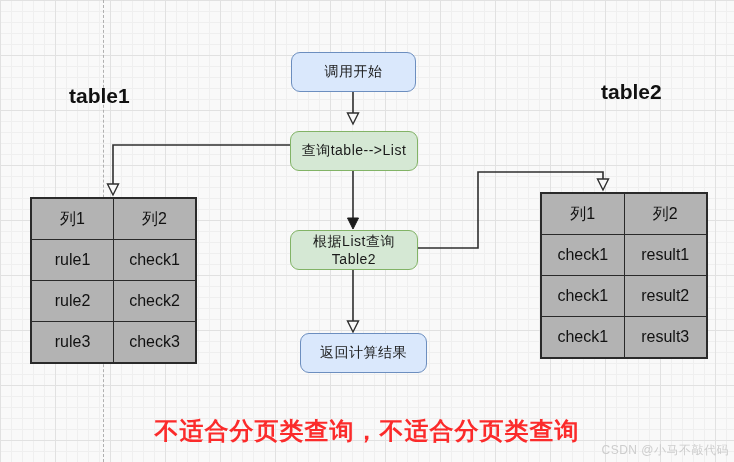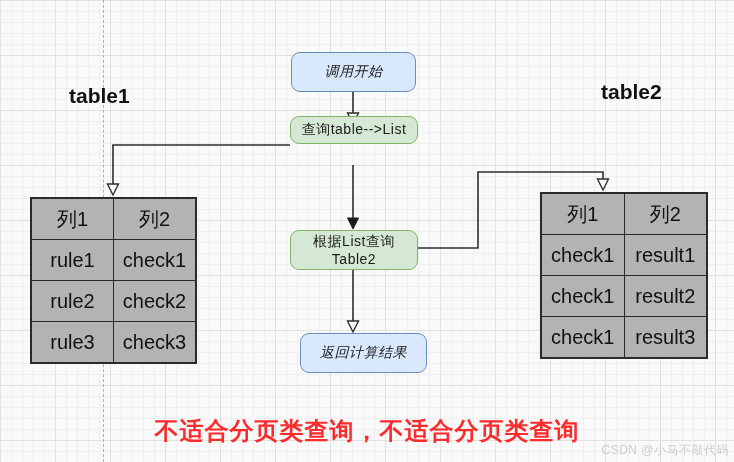--- a/index.html
+++ b/index.html
@@ -17,36 +17,36 @@
   .page-divider{
     position:absolute;left:103px;top:0;height:462px;width:0;
     border-left:1px dashed #b0b0b0;z-index:1;
   }
   .connectors{position:absolute;left:0;top:0;z-index:2;pointer-events:none;}
   .node{
     position:absolute;z-index:3;display:flex;align-items:center;justify-content:center;
     border-radius:9px;font-size:14px;color:#1a1a1a;text-align:center;
     letter-spacing:.5px;box-sizing:border-box;
   }
-  .node.blue {background:#dae8fc;border:1px solid #6c8ebf;font-style:italic;}
+  .node.blue {background:#dae8fc;border:1px solid #6c8ebf;}
   .node.green{background:#d5e8d4;border:1px solid #82b366;}
   .n1{left:291px;top:52px; width:125px;height:40px;}
-  .n2{left:290px;top:116px;width:128px;height:28px;}
+  .n2{left:290px;top:131px;width:128px;height:40px;}
   .n3{left:290px;top:230px;width:128px;height:40px;}
   .n4{left:300px;top:333px;width:127px;height:40px;}
   .side-label{position:absolute;z-index:3;font-size:21px;font-weight:600;color:#111;}
   .t1lab{left:69px;top:84px;}
   .t2lab{left:601px;top:80px;}
   .gtable{
     position:absolute;z-index:3;border-collapse:collapse;table-layout:fixed;
     background:#b3b3b3;border:2px solid #2a2a2a;
   }
   .gtable th,.gtable td{
     border:1px solid #2a2a2a;text-align:center;vertical-align:middle;
-    font-size:20px;font-weight:400;color:#111;padding:0;height:40px;
+    font-size:16px;font-weight:400;color:#111;padding:0;height:40px;
   }
   .t1pos{left:30px;top:197px;width:167px;height:164px;}
   .t2pos{left:540px;top:192px;width:168px;height:167px;}
   .caption{
     position:absolute;z-index:3;left:50%;top:415px;transform:translateX(-50%);
     width:100%;text-align:center;font-size:24px;font-weight:700;color:#fb2b2b;
     letter-spacing:1px;white-space:nowrap;
   }
   .watermark{
     position:absolute;z-index:3;right:5px;bottom:3px;

